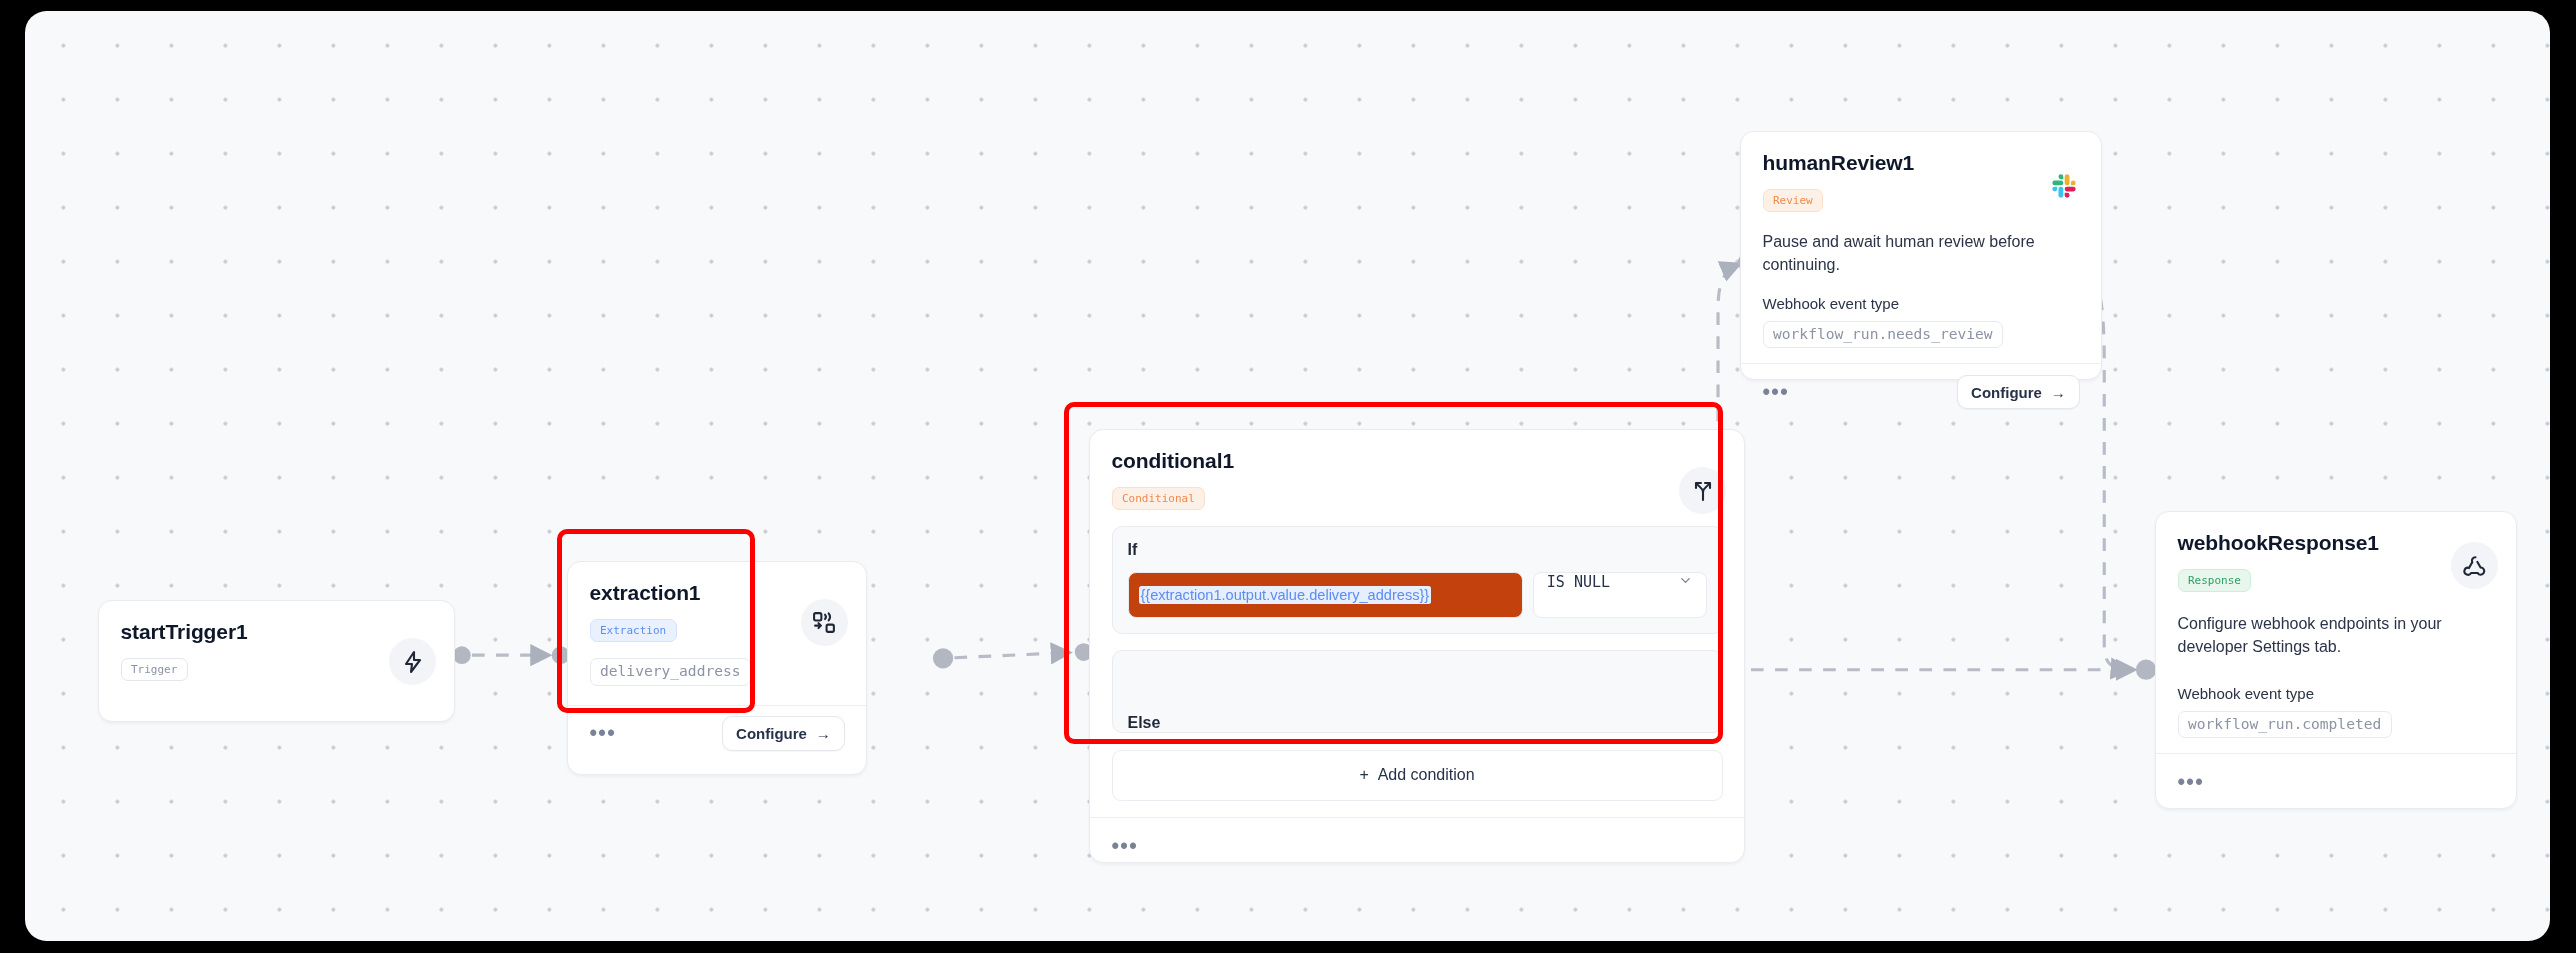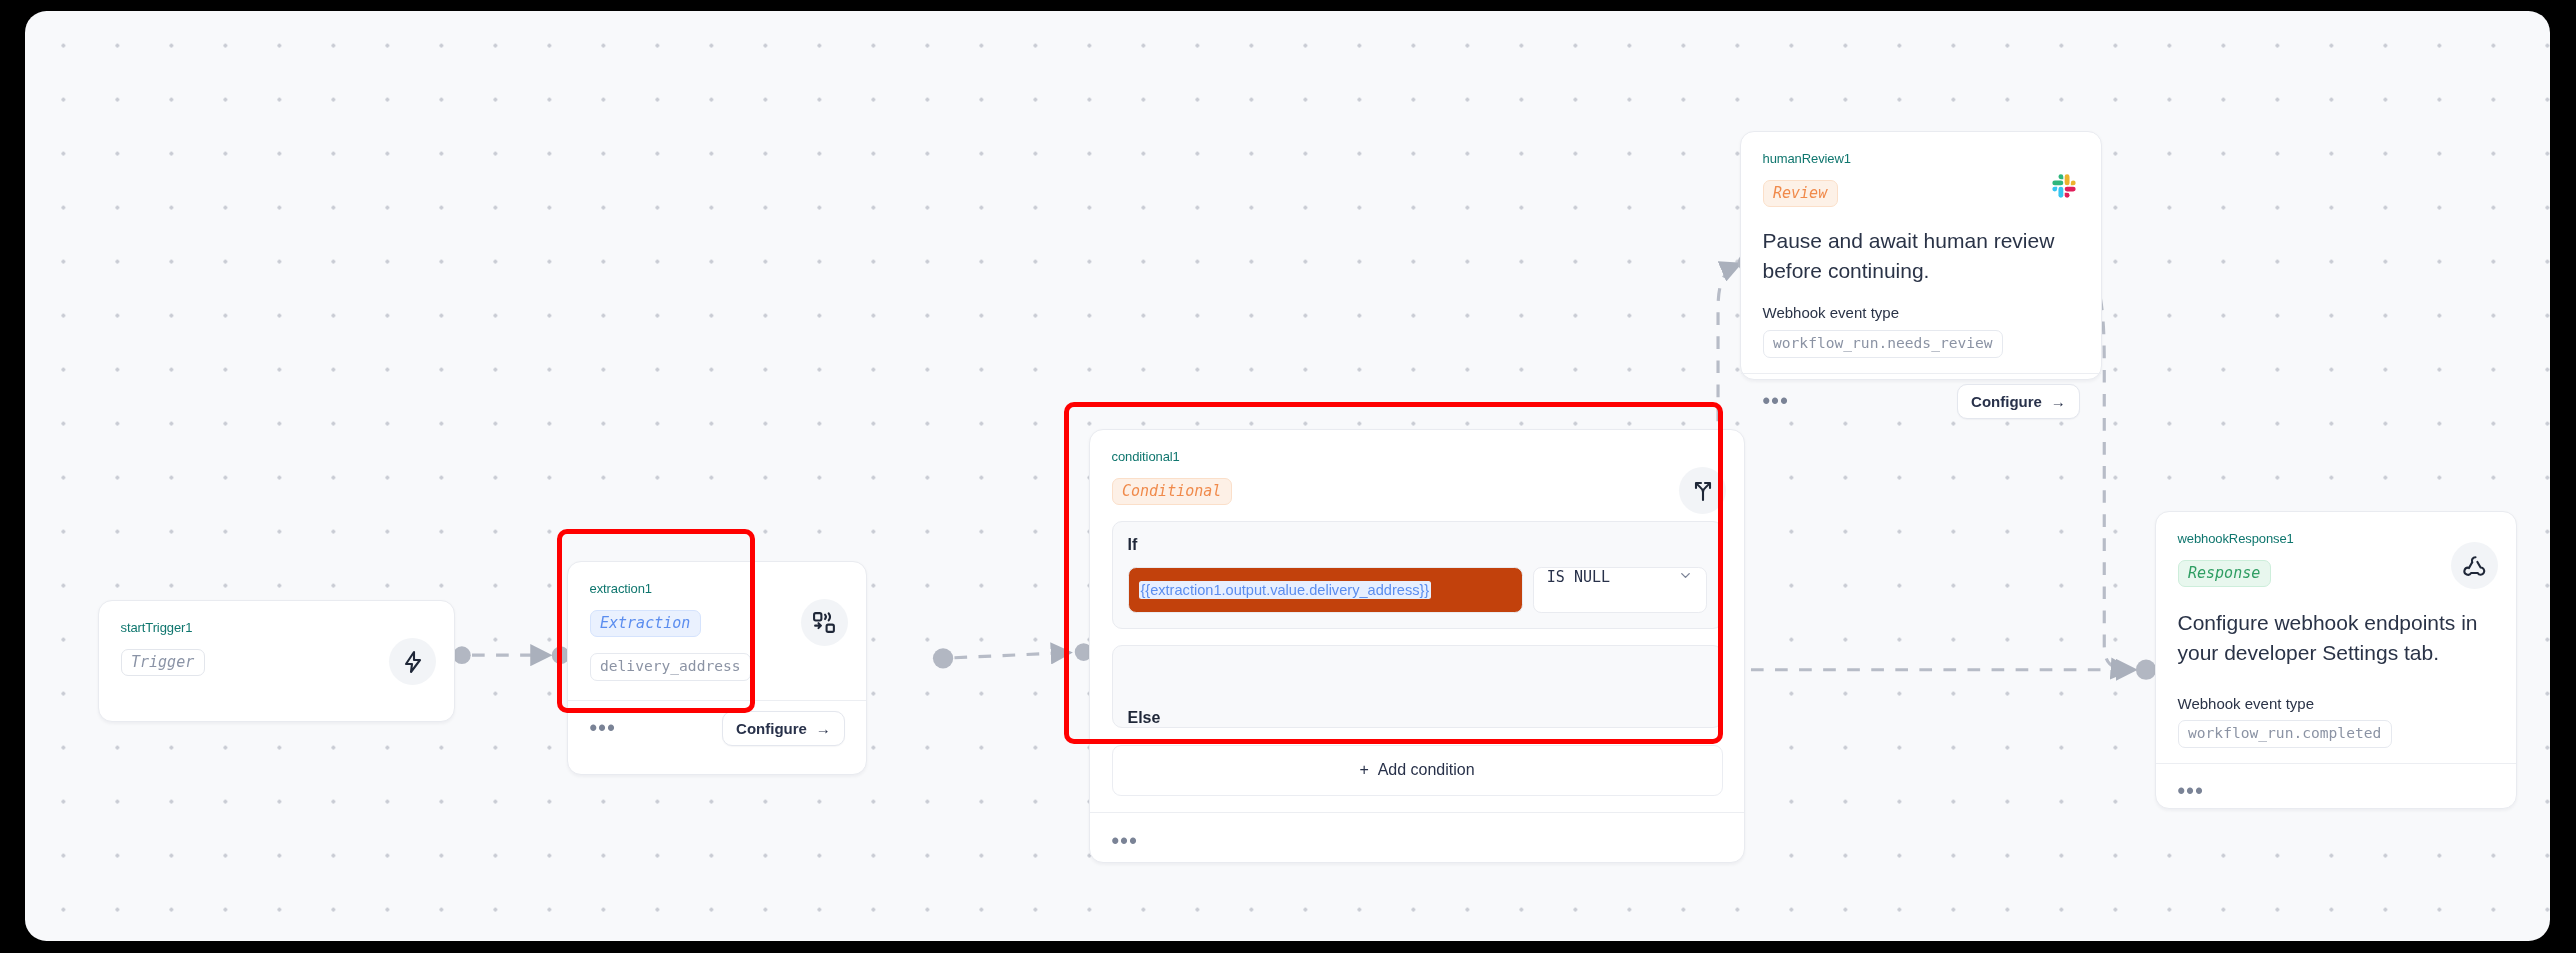--- a/index.html
+++ b/index.html
@@ -42,35 +42,34 @@
     border: 1.3px solid #e9ebf0;
     border-radius: 14px;
     box-sizing: border-box;
     box-shadow: 0 1.3px 3.2px rgba(16,24,40,0.045);
   }
   .node-body {
     padding: 19px 21.5px 19px 21.5px;
     position: relative;
   }
   .node-title {
-    font-size: 13px;
-    font-weight: 400;
-    color: #0f766e;
+    font-size: 21px;
+    font-weight: 700;
+    color: #0f172a;
     letter-spacing: -0.1px;
     margin: 0 0 14px 0;
   }
   .badge {
     display: inline-block;
     font-family: "DejaVu Sans Mono", monospace;
-    font-size: 15px;
+    font-size: 11px;
     padding: 4.4px 9.5px 5px 9.5px;
     border-radius: 7px;
     border: 1.3px solid transparent;
     line-height: 1;
-    font-style: italic;
   }
   .badge-trigger {
     color: #8a93a6;
     background: #ffffff;
     border-color: #e3e6ec;
   }
   .badge-extraction {
     color: #5b8def;
     background: #eaf1fe;
     border-color: #d5e3fd;
@@ -139,21 +138,21 @@
     border-radius: 10px;
     padding: 7.6px 12.7px;
     font-size: 15px;
     font-weight: 600;
     color: #2b3purple;
     color: #28314a;
     box-shadow: 0 0.6px 1.3px rgba(16,24,40,0.04);
     cursor: pointer;
   }
   .node-desc {
-    font-size: 21px;
+    font-size: 16px;
     color: #2a3347;
     line-height: 1.42;
     margin: 0 0 19px 0;
     max-width: 100%;
   }
   .field-label {
     font-size: 15px;
     color: #2a3347;
     margin: 0 0 8.9px 0;
   }

